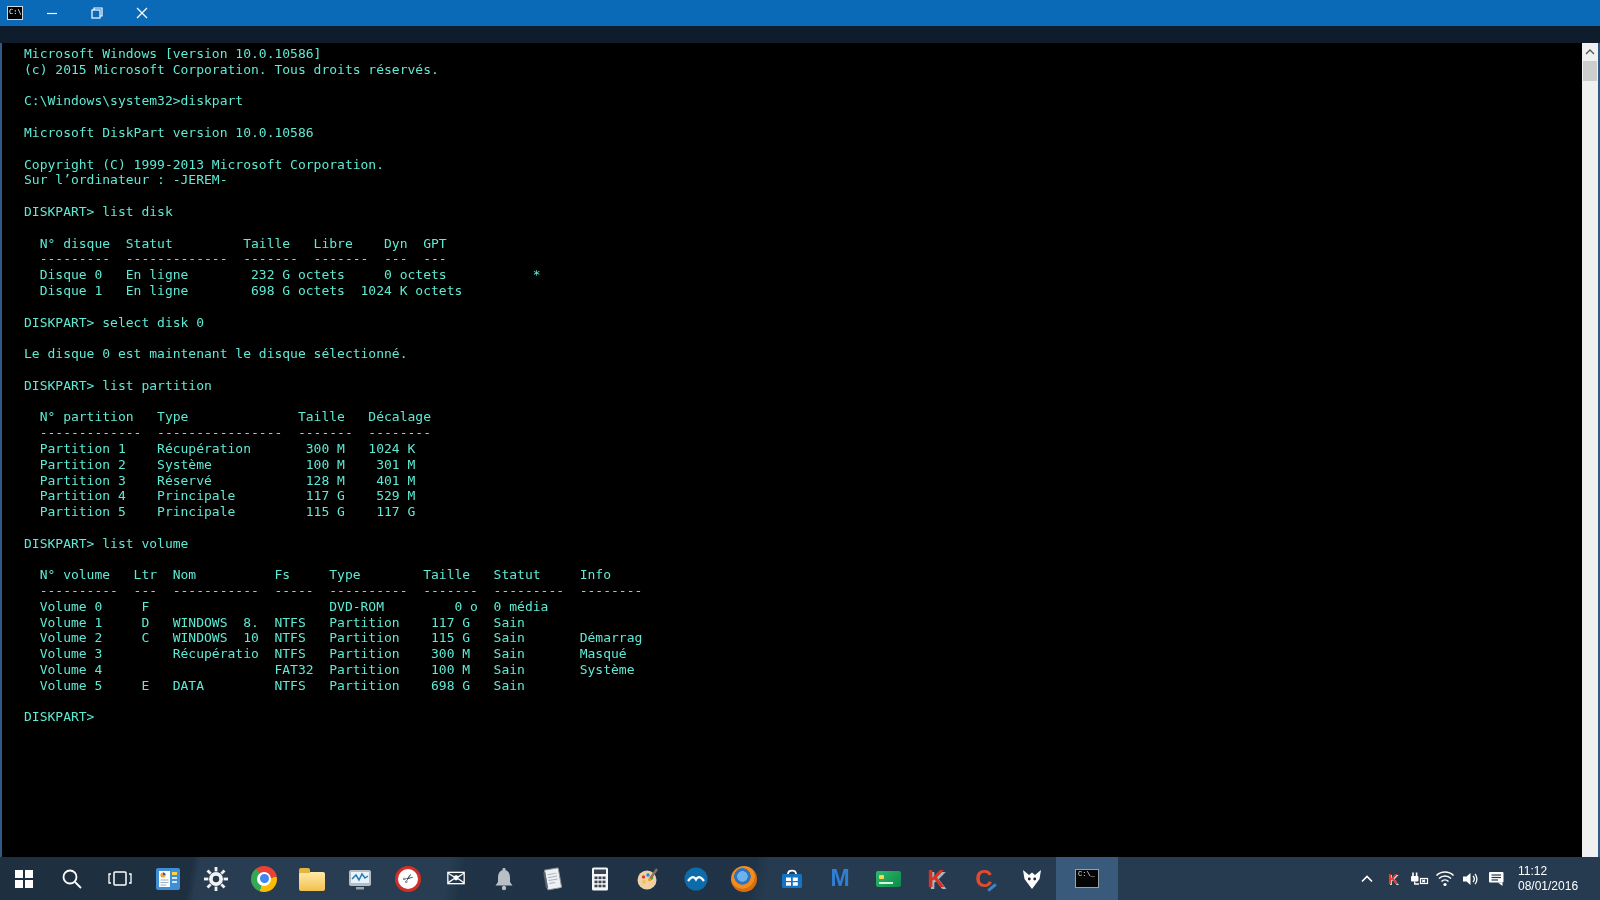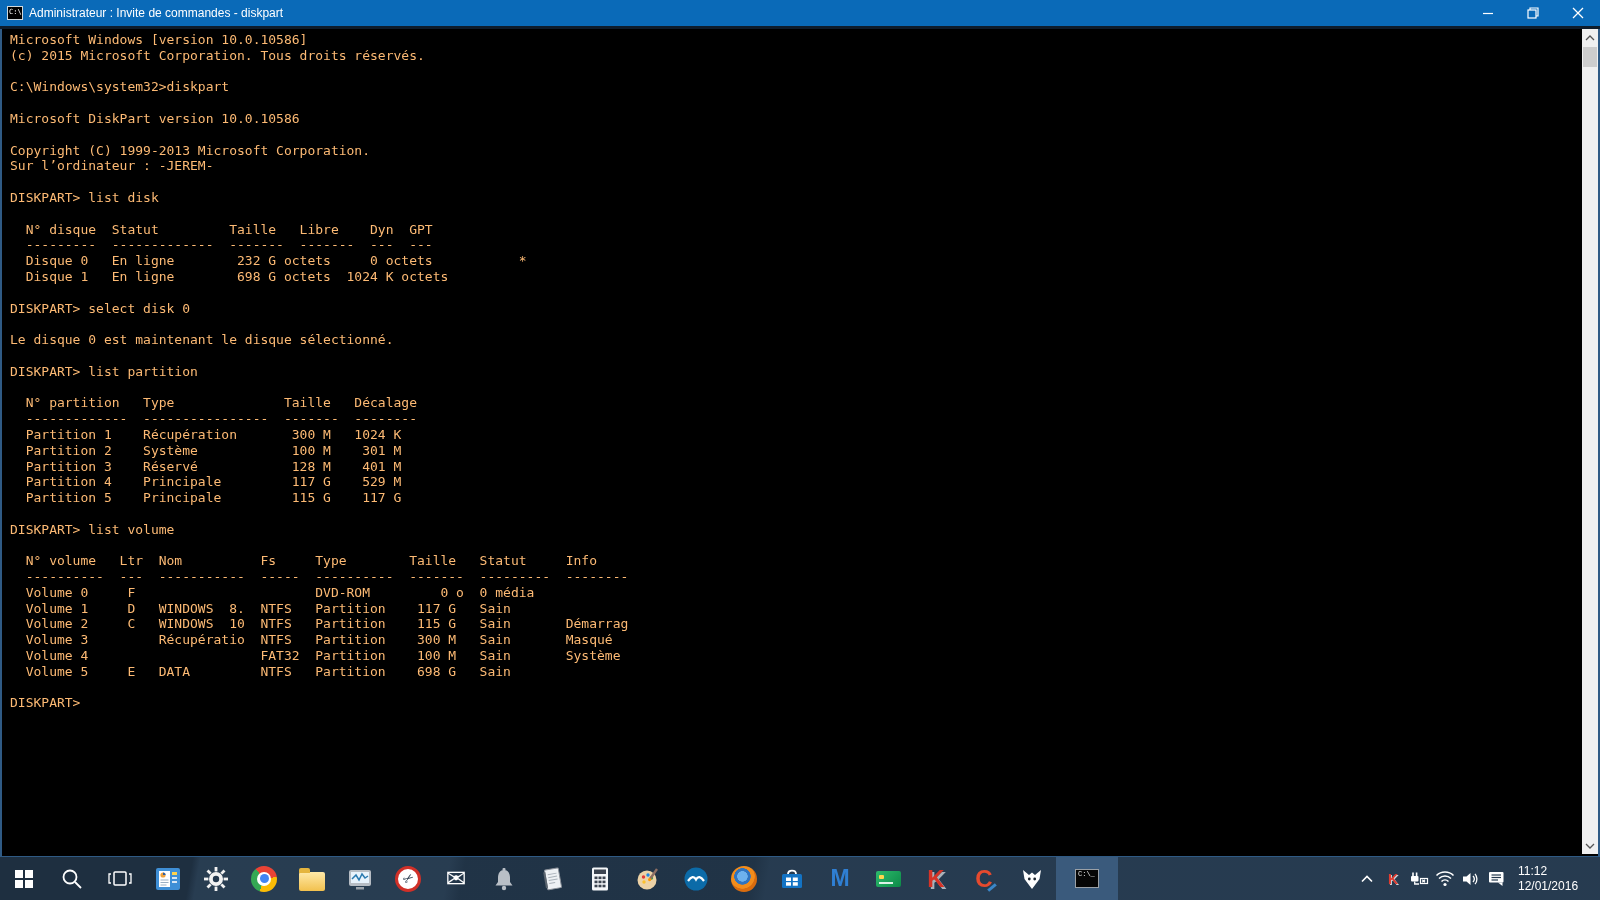--- a/index.html
+++ b/index.html
@@ -24,23 +24,23 @@
   .caption-buttons{display:flex;height:26px;flex:0 0 auto;}
   .cap{width:45px;height:26px;display:flex;align-items:center;justify-content:center;}
   .cap svg{display:block;}
   
   .console{
     position:relative;height:829px;background:#000;
     border-left:2px solid #2f5a84;border-right:2px solid #2f5a84;border-bottom:2px solid #2f5a84;
     box-sizing:border-box;
   }
   .console pre{
-    margin:3px;padding:3px 0 0 5px;
+    margin:17px;padding:3px 0 0 5px;
     font-family:"DejaVu Sans Mono",monospace;
-    font-size:13px;line-height:15.8px;color:#fdba74;
+    font-size:13px;line-height:15.8px;color:#5eead4;
     white-space:pre;
   }
   .scrollbar{
     position:absolute;top:0;right:0;width:16px;height:825px;background:#f0f0f0;
   }
   .sb-arrow{position:absolute;left:0;width:16px;height:17px;display:flex;align-items:center;justify-content:center;}
   .sb-arrow.up{top:0;}
   .sb-arrow.down{bottom:0;}
   .sb-thumb{position:absolute;left:1px;top:18px;width:14px;height:20px;background:#cdcdcd;}
   
@@ -106,21 +106,20 @@
   .icon-k-tray{font-size:14px;color:#e03b2f;text-shadow:1px 1px 0 #cfd4d9;line-height:1;}
 </style>
 </head>
 <body>
 
 <div class="window">
   <div class="titlebar">
     <div class="titlebar-icon">
       <span>C:\.</span>
     </div>
-    <div class="title-text">Administrateur : Invite de commandes - diskpart</div>
     <div class="caption-buttons">
       <div class="cap">
         <svg width="12" height="12" viewBox="0 0 12 12">
             <line x1="1" y1="6.5" x2="11" y2="6.5" stroke="#fff" stroke-width="1.2"></line>
           </svg>
       </div>
       <div class="cap">
         <svg width="12" height="12" viewBox="0 0 12 12">
           <rect x="1" y="3" width="8" height="8" fill="none" stroke="#fff" stroke-width="1.2"></rect>
           <polyline points="3,3 3,1 11,1 11,9 9,9" fill="none" stroke="#fff" stroke-width="1.2"></polyline>
@@ -436,17 +435,17 @@
         <rect x="2" y="2" width="14.5" height="10.5" rx="1" fill="#fff"></rect>
         <polygon points="11,12.5 15.5,12.5 15.5,16" fill="#fff"></polygon>
         <line x1="4.5" y1="5" x2="14" y2="5" stroke="#24394e" stroke-width="1.2"></line>
         <line x1="4.5" y1="7.5" x2="14" y2="7.5" stroke="#24394e" stroke-width="1.2"></line>
         <line x1="4.5" y1="10" x2="11" y2="10" stroke="#24394e" stroke-width="1.2"></line>
       </svg>
     </div>
 
     <div class="clock">
       <div>11:12</div>
-      <div>12/01/2016</div>
+      <div>08/01/2016</div>
     </div>
 
   </div>
 </div>
 
 </body></html>

